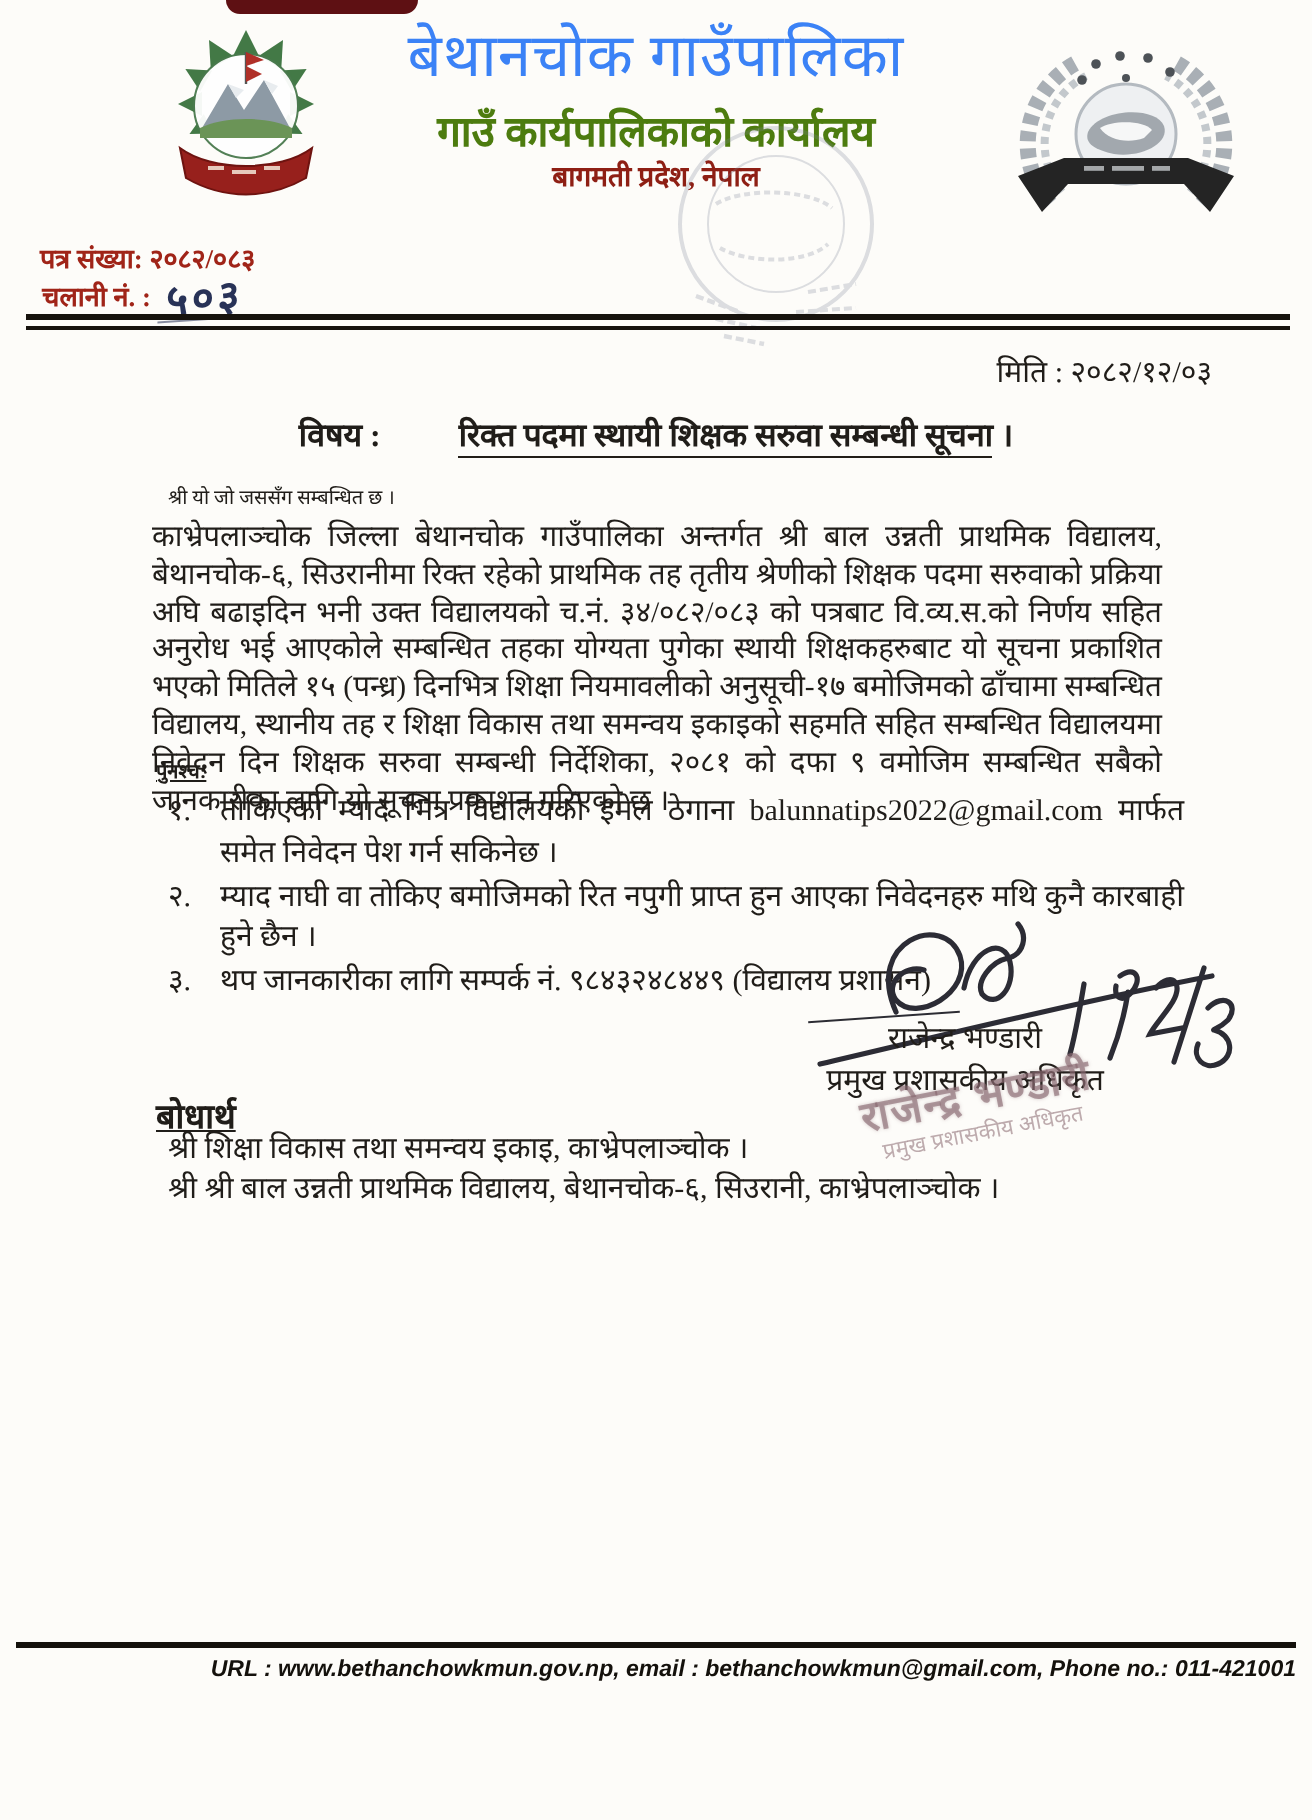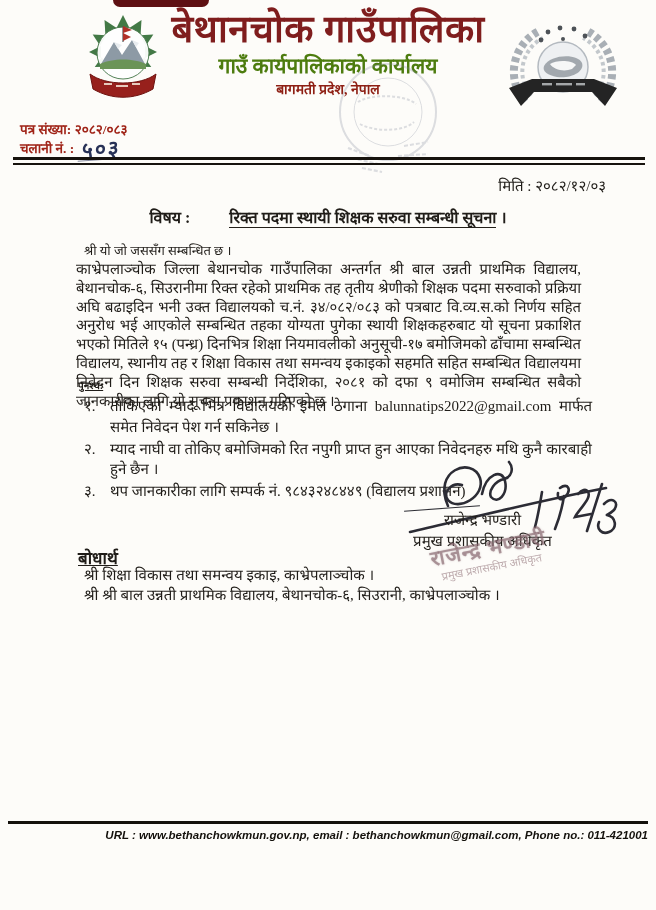--- a/index.html
+++ b/index.html
@@ -9,39 +9,39 @@
     background:#fdfcf9; overflow:hidden;
     font-family:"Liberation Serif","DejaVu Serif",serif;
     color:#201d19;
   }
   
   .top-edge-mark { position:absolute; left:113px; top:0; width:96px; height:7px;
     background:#5e1013; border-radius:0 0 7px 7px; }
   .emblem-left { position:absolute; left:70px; top:12px; }
   .emblem-right { position:absolute; left:494px; top:16px; }
   .head-center { position:absolute; left:150px; top:10px; width:356px; text-align:center; }
-  .title-main { font-size:38px; font-weight:bold; color:#7f1d1d; letter-spacing:0.5px; line-height:38px; }
+  .title-main { font-size:30px; font-weight:normal; color:#3b82f6; letter-spacing:0.5px; line-height:38px; }
   .title-office { font-size:21px; font-weight:bold; color:#4d7c0f; line-height:30px; margin-top:3px; }
   .addr { font-size:14px; font-weight:bold; color:#8e1f14; line-height:18px; }
   .round-stamp { position:absolute; left:318px; top:58px; opacity:.8; }
   
-  .ref-block { position:absolute; left:20px; top:120px; color:#a02418; font-weight:bold; font-size:13.5px; }
+  .ref-block { position:absolute; left:20px; top:120px; color:#a02418; font-weight:bold; font-size:13.5px;text-align:right; }
   .ref-line { line-height:19px; }
   .hand-dispatch { display:inline-block; font-size:21px; color:#283257; font-weight:bold;
     transform:rotate(-4deg) skewX(-6deg); letter-spacing:2px; vertical-align:-3px;
     border-bottom:1px solid rgba(40,50,87,.55); padding:0 6px 0 4px;}
   .rule-double { position:absolute; left:13px; right:11px; top:157px; height:8px;
     border-top:3px solid #17130e; border-bottom:2px solid #17130e; }
   
   .date-line { position:absolute; right:50px; top:175px; font-size:15px; }
   .subject-line { position:absolute; left:0; top:206px; width:100%; text-align:center;
     font-size:16px; font-weight:bold; }
   .subject-underline { border-bottom:1.5px solid #221e18; padding-bottom:1px;margin-left:35px; }
   
-  .salutation { position:absolute; left:84px; top:241px; font-size:13px; }
+  .salutation { position:absolute; left:84px; top:241px; font-size:10px; }
   .body-para { position:absolute; left:76px; top:260px; width:505px; font-size:14.8px;
     line-height:18.8px; text-align:justify; }
   .ps-head { position:absolute; left:78px; top:378px; font-size:10px; font-weight:bold;
     text-decoration:underline; }
   .ps-list { position:absolute; left:84px; top:396px; width:508px; font-size:15px; line-height:20.8px; }
   .ps-item { display:flex; margin-bottom:1px; }
   .ps-num { width:26px; flex:none; }
   .ps-text { flex:1; text-align:justify; }
   
   .sig-scribble { position:absolute; left:392px; top:452px; }

